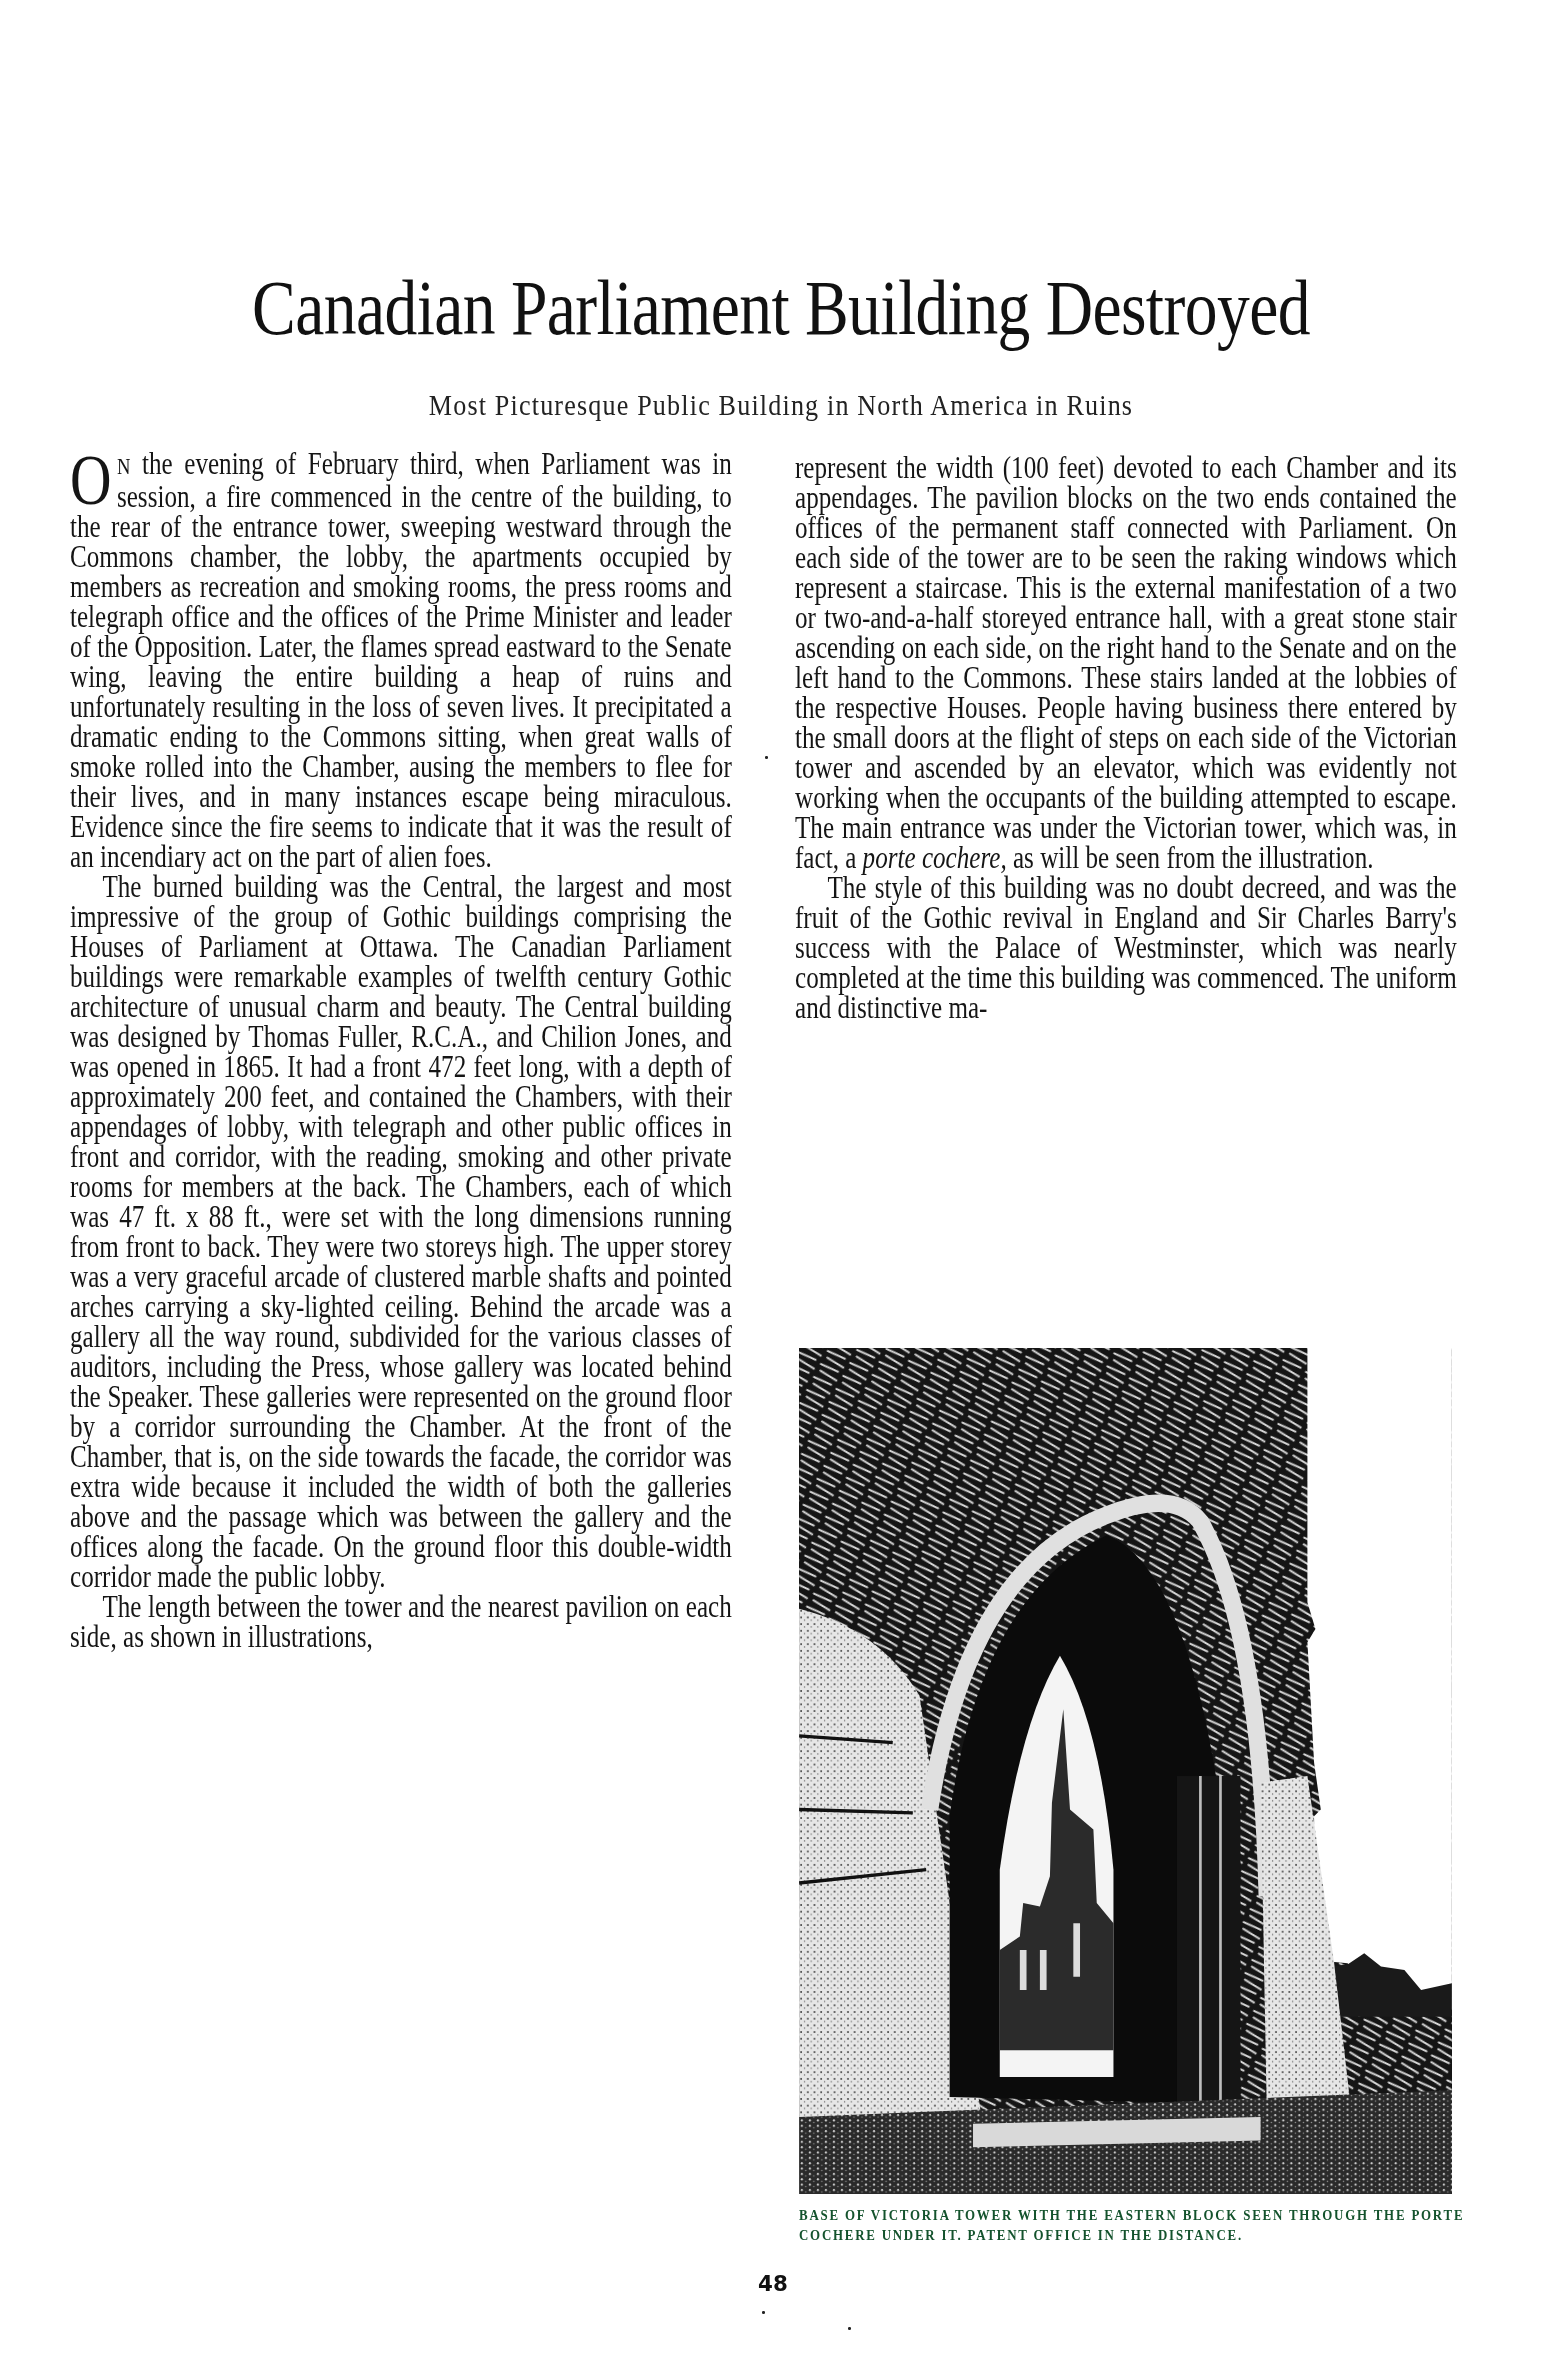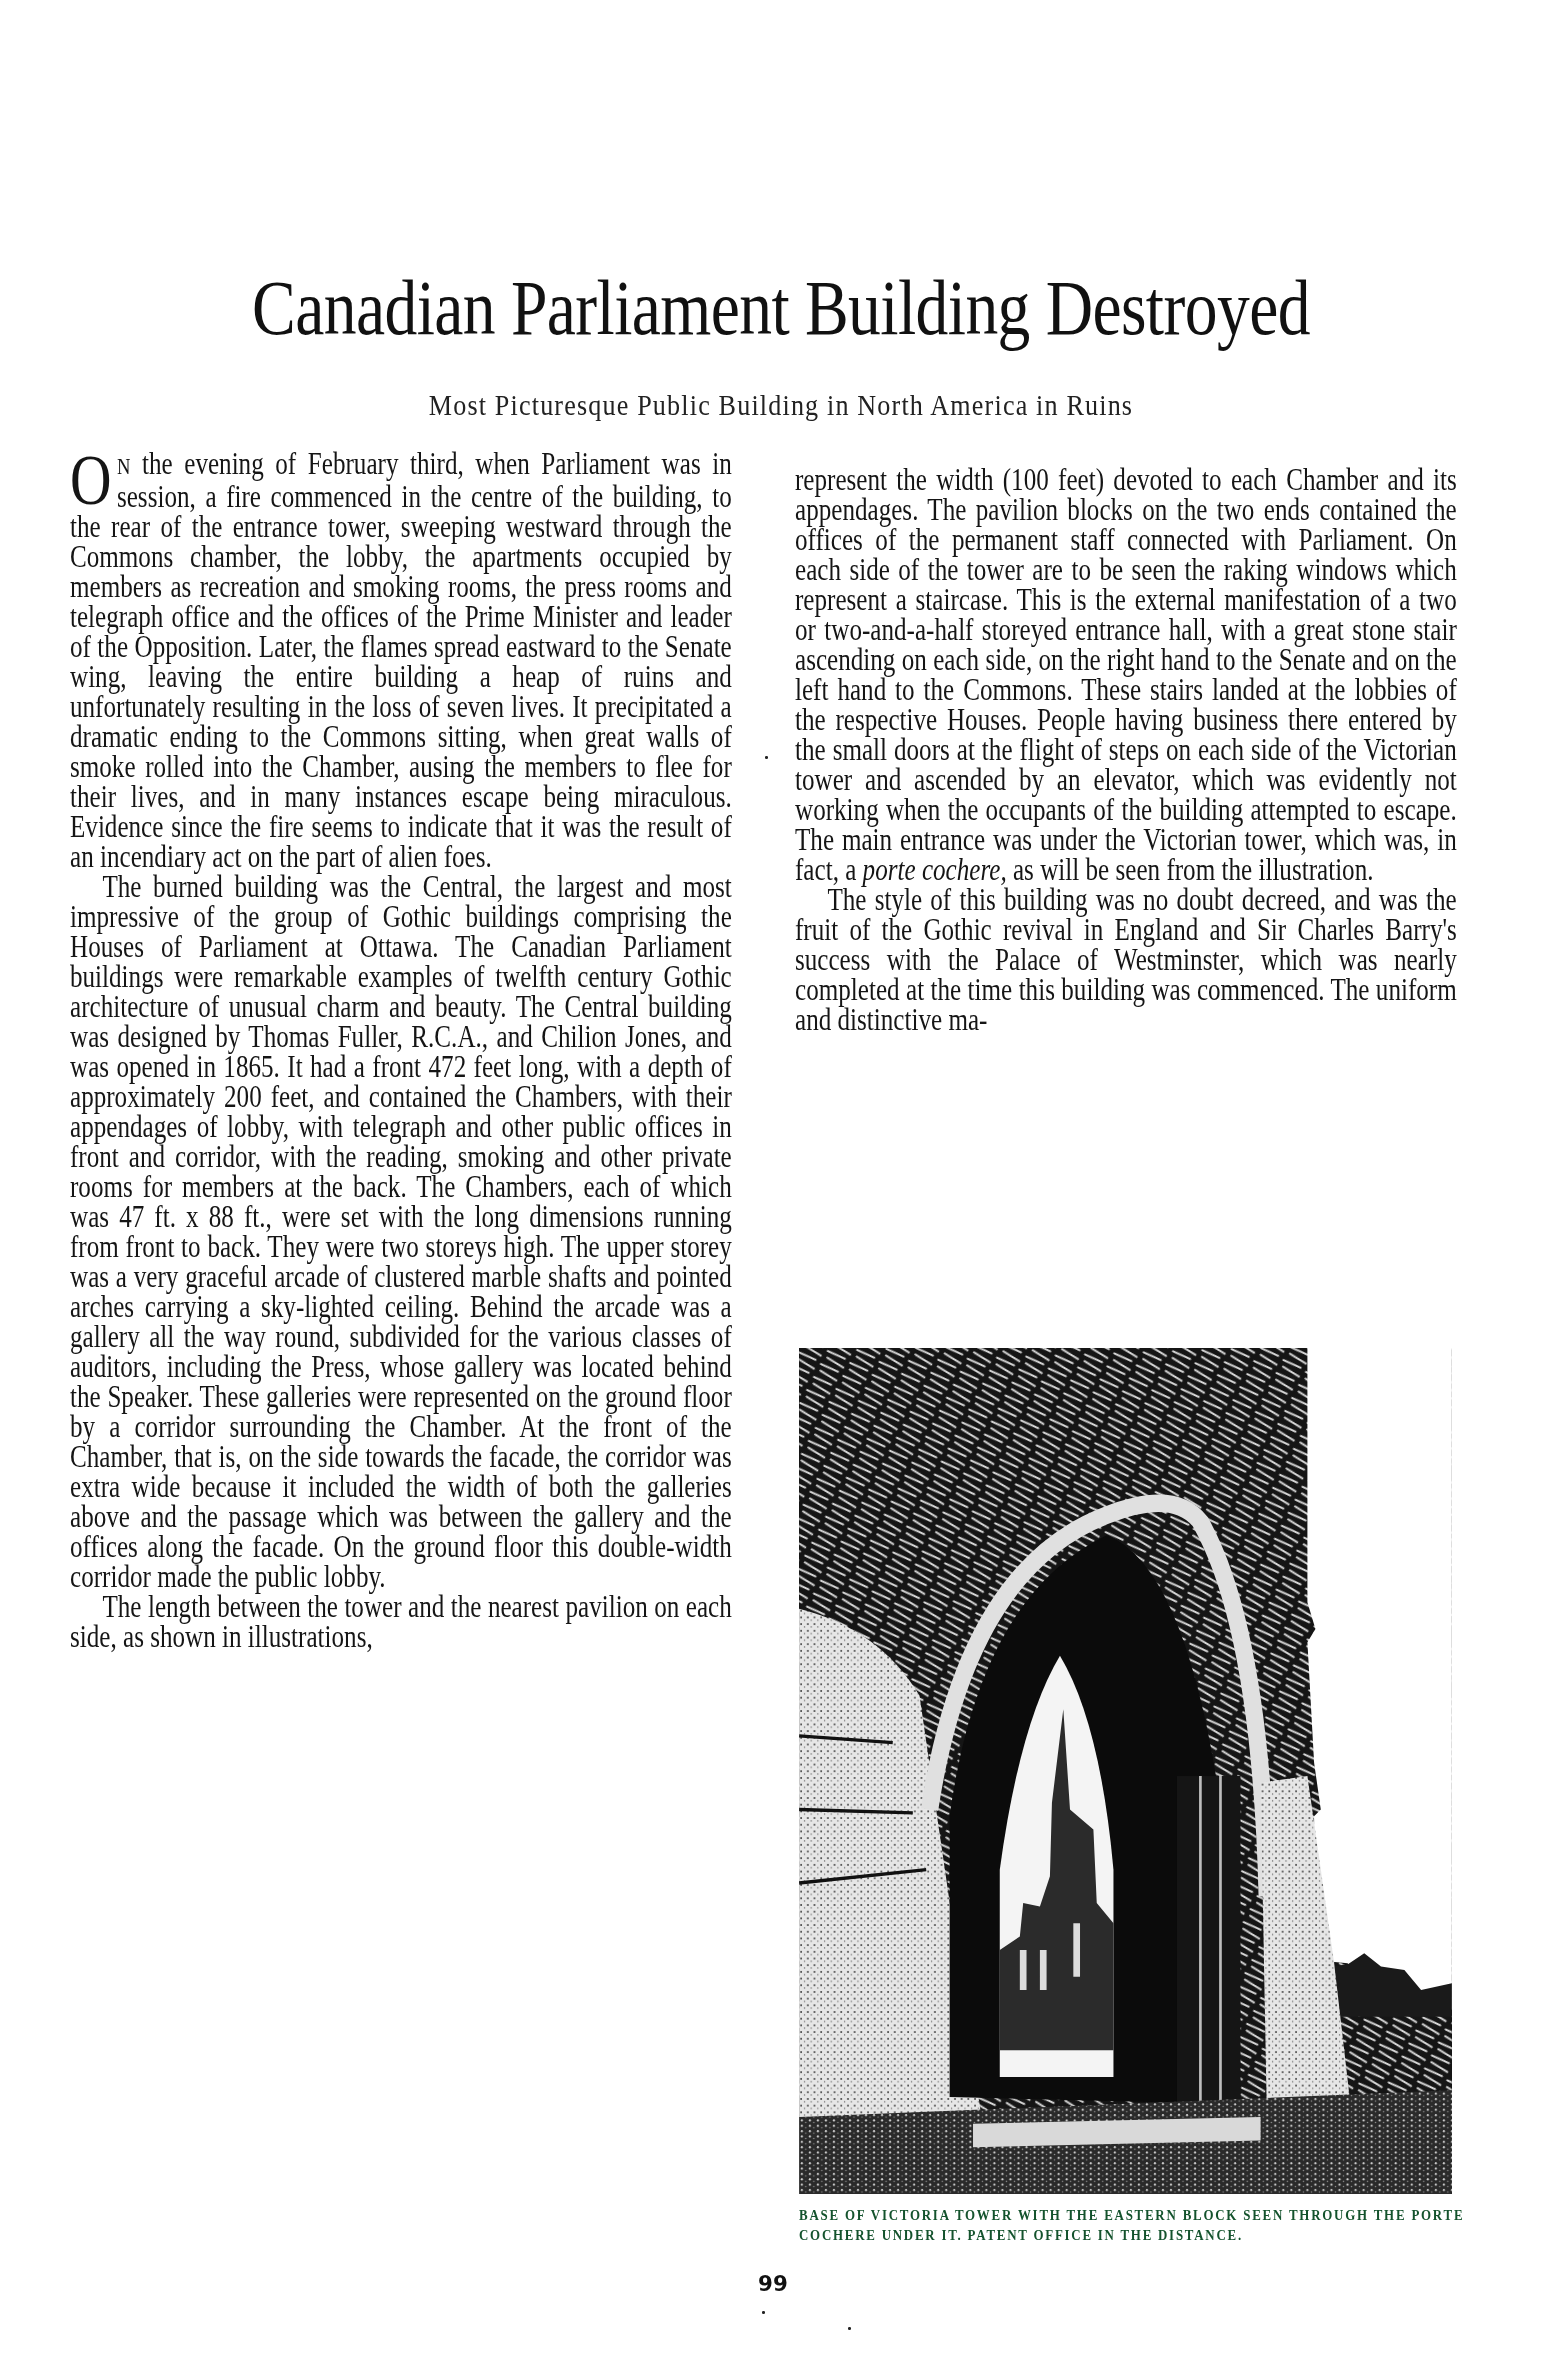--- a/index.html
+++ b/index.html
@@ -17,21 +17,21 @@
     font-family: "Liberation Serif", serif; font-size: 29px; line-height: 1; letter-spacing: 1.3px;
     transform: scaleX(0.9); transform-origin: 50% 0; white-space: nowrap; color: #222;
   }
   .col {
     position: absolute; font-size: 31px; line-height: 30px; text-align: justify;
     hyphens: none; color: #151515;
   }
   .col p { margin: 0; }
   .col .ind { text-indent: 40px; }
   #col-left { left: 70px; top: 449px; width: 662px; }
-  #col-right { left: 795px; top: 465px; width: 662px; }
+  #col-right { left: 795px; top: 453px; width: 662px; }
   .col .inner { transform: scaleX(0.81); transform-origin: 0 0; width: 817px; }
   .dropcap {
     float: left; font-size: 71px; line-height: 55px; margin: 4px 6.7px 0 0; font-weight: normal;
   }
   .small-caps-n { font-size: 23px; }
   em { font-style: italic; }
   .photo {
     position: absolute; left: 799px; top: 1348px; width: 653px; height: 846px;
     background: #0d0d0d; overflow: hidden;
   }
@@ -117,18 +117,18 @@
 
     <path d="M0 1150 L976 1110 L976 1265 L0 1265 Z" fill="url(#ground)"></path>
     <path d="M260 1160 L690 1150 L690 1185 L260 1195 Z" fill="#d9d9d9"></path>
   </svg>
 </div>
 
 <div class="caption">
   <div class="inner">Base of Victoria Tower with the Eastern Block seen through the porte cochere under it. Patent office in the distance.</div>
 </div>
 
-<div class="page-number">99</div>
+<div class="page-number">48</div>
 
 <div class="speck" style="left:765px;top:756px"></div>
 <div class="speck" style="left:762px;top:2311px"></div>
 <div class="speck" style="left:848px;top:2327px"></div>
 
 
 </body></html>

